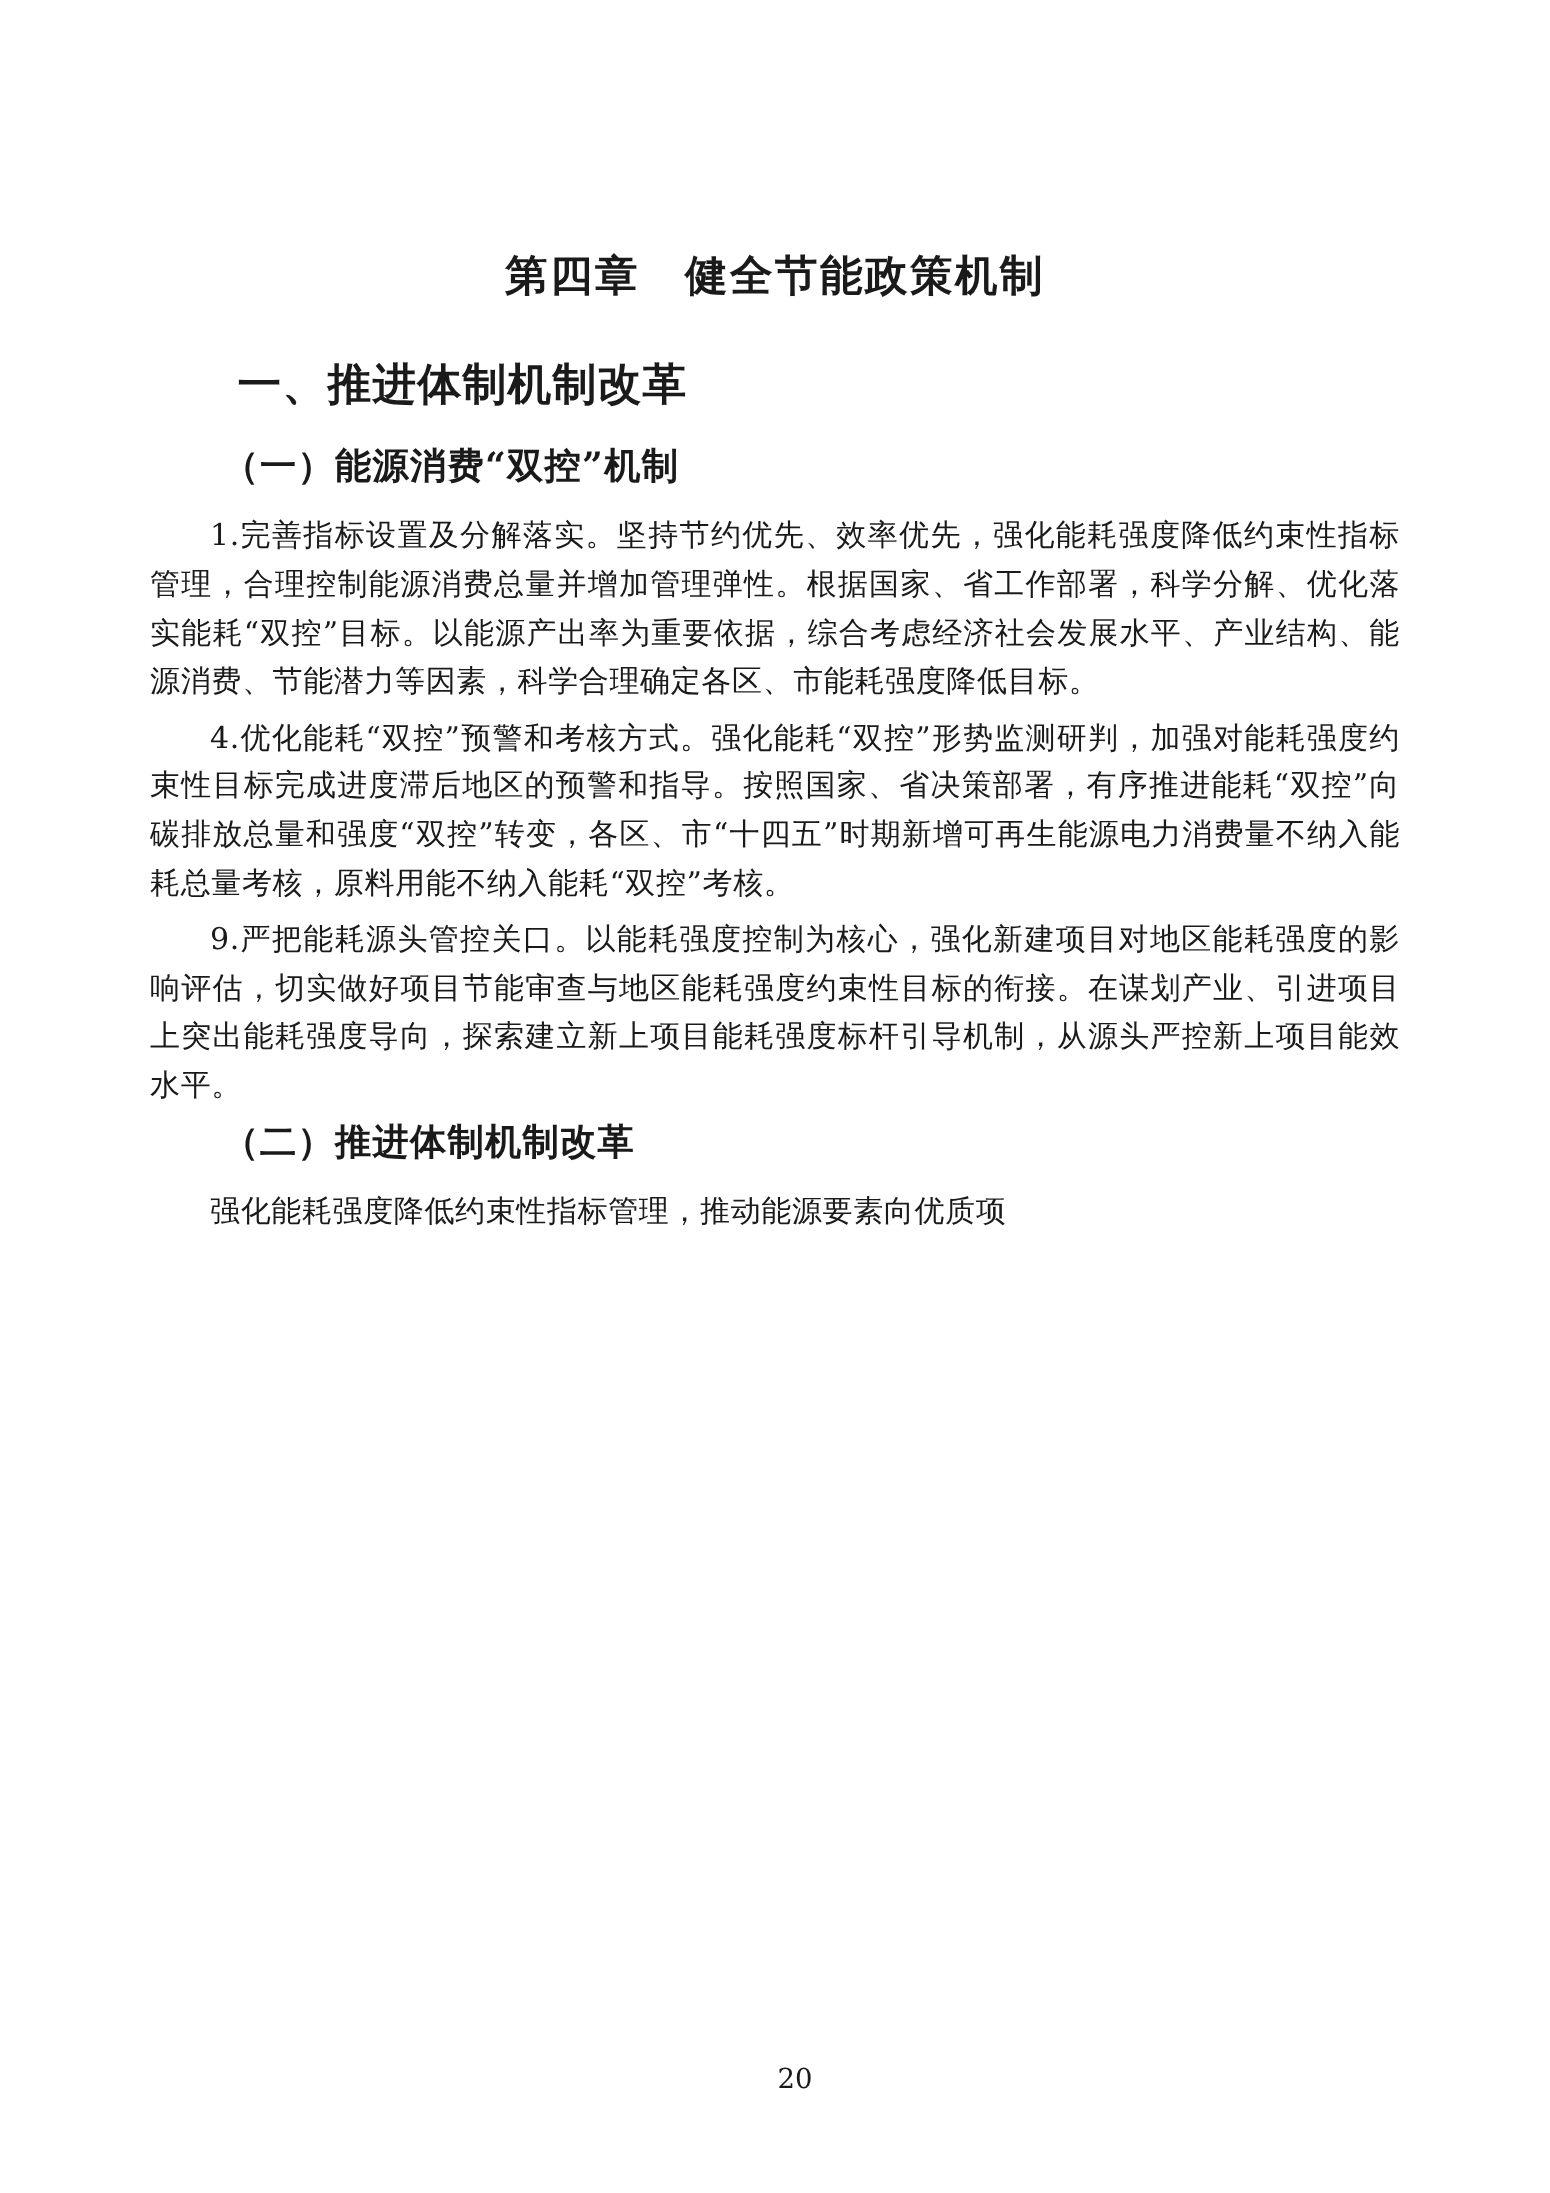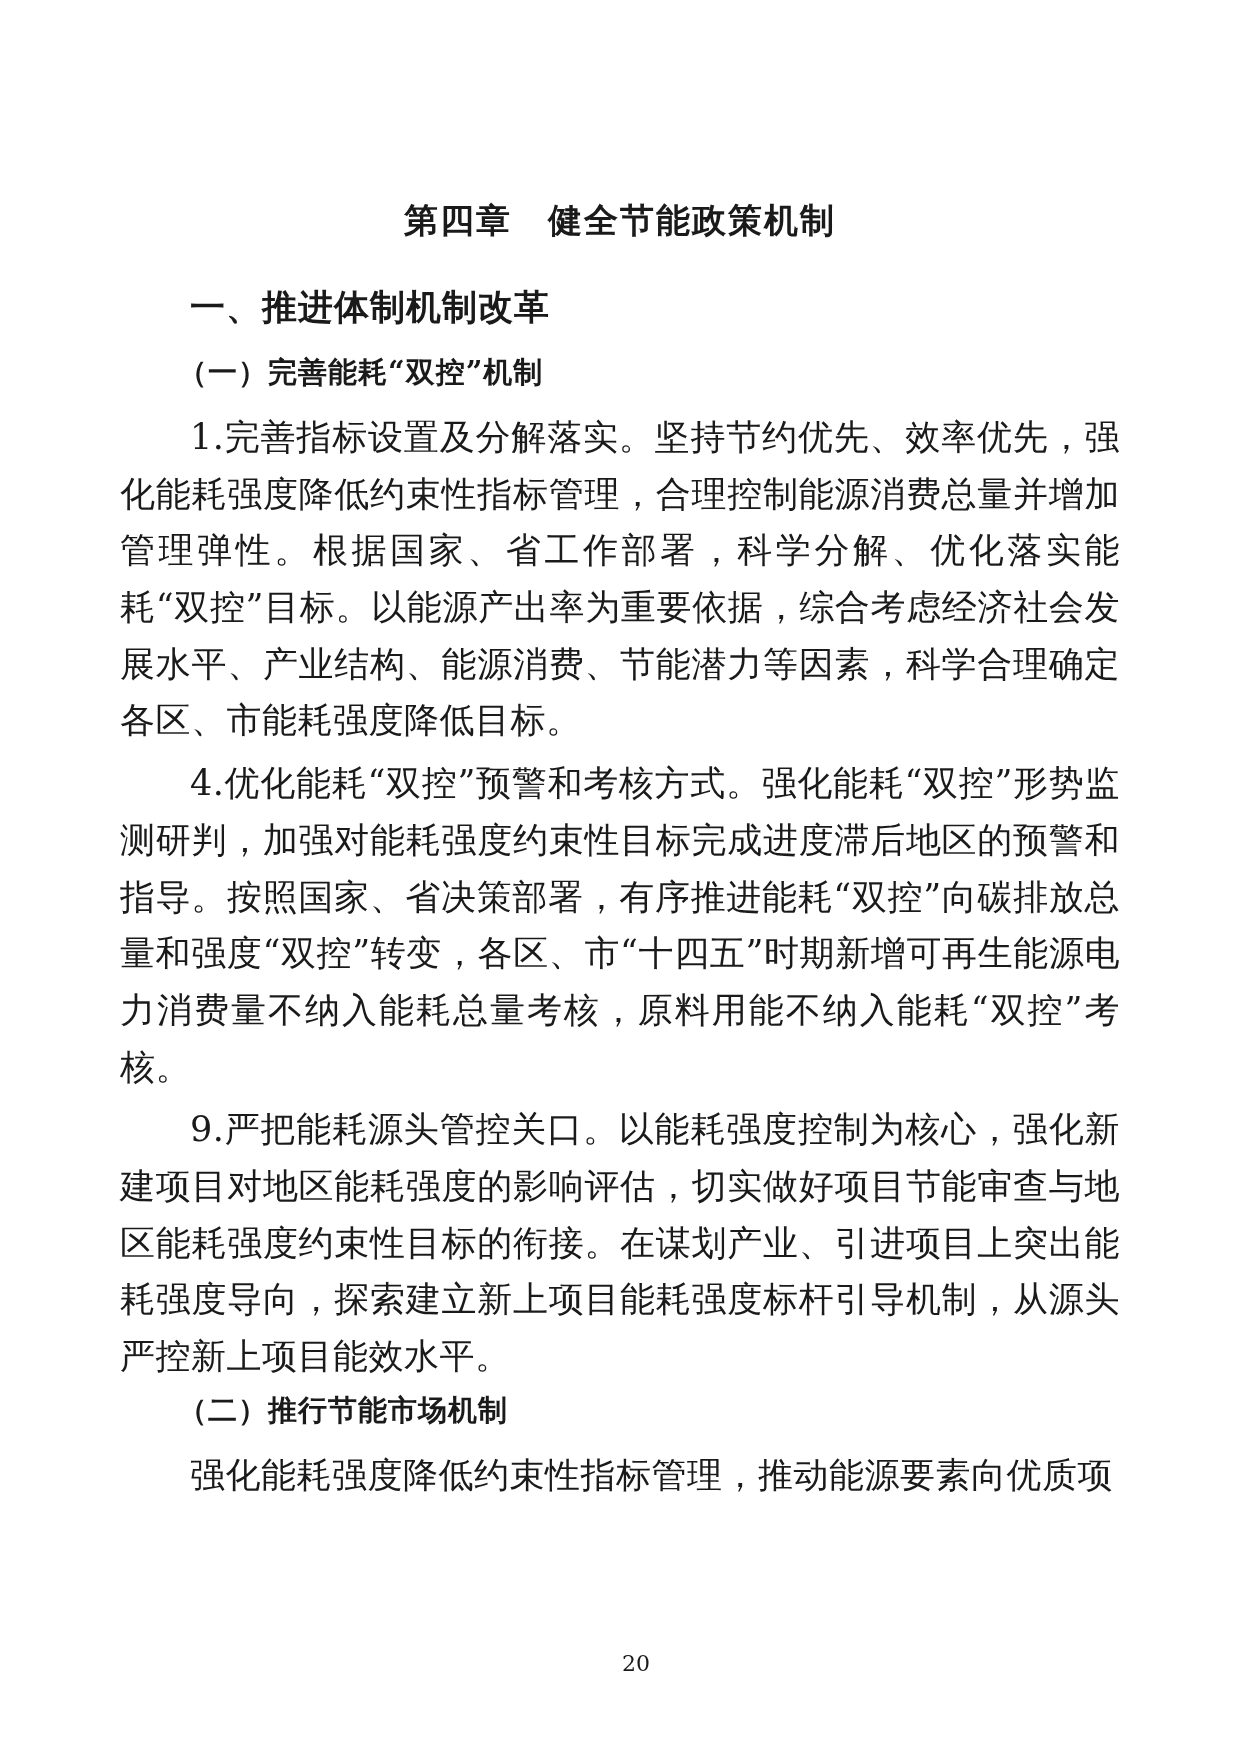--- a/index.html
+++ b/index.html
@@ -38,21 +38,21 @@
     letter-spacing: 1px;
     font-family: "DejaVu Sans", "Liberation Sans", sans-serif;
   }
   .heading-2 {
     font-size: 29px;
     margin: 0 0 16px 0;
     text-indent: 2em;
     letter-spacing: 1px;
   }
   p.body-text {
-    font-size: 35px;
+    font-size: 24px;
     line-height: 1.62;
     margin: 0 0 6px 0;
     text-indent: 2em;
     text-align: justify;
     letter-spacing: 0.5px;
   }
   .page-number {
     position: absolute;
     bottom: 78px;
     left: 16px;
@@ -64,26 +64,26 @@
 </style>
 </head>
 <body>
 
 <div class="page">
 
   <h1 class="doc-title">第四章　健全节能政策机制</h1>
 
   <h2 class="heading-1">一、推进体制机制改革</h2>
 
-  <h3 class="heading-2">（一）完善能耗“双控”机制</h3>
+  <h3 class="heading-2">（一）能源消费“双控”机制</h3>
 
   <p class="body-text">1.完善指标设置及分解落实。坚持节约优先、效率优先，强化能耗强度降低约束性指标管理，合理控制能源消费总量并增加管理弹性。根据国家、省工作部署，科学分解、优化落实能耗“双控”目标。以能源产出率为重要依据，综合考虑经济社会发展水平、产业结构、能源消费、节能潜力等因素，科学合理确定各区、市能耗强度降低目标。</p>
 
   <p class="body-text">4.优化能耗“双控”预警和考核方式。强化能耗“双控”形势监测研判，加强对能耗强度约束性目标完成进度滞后地区的预警和指导。按照国家、省决策部署，有序推进能耗“双控”向碳排放总量和强度“双控”转变，各区、市“十四五”时期新增可再生能源电力消费量不纳入能耗总量考核，原料用能不纳入能耗“双控”考核。</p>
 
   <p class="body-text">9.严把能耗源头管控关口。以能耗强度控制为核心，强化新建项目对地区能耗强度的影响评估，切实做好项目节能审查与地区能耗强度约束性目标的衔接。在谋划产业、引进项目上突出能耗强度导向，探索建立新上项目能耗强度标杆引导机制，从源头严控新上项目能效水平。</p>
 
-  <h3 class="heading-2">（二）推行节能市场机制</h3>
+  <h3 class="heading-2">（二）推进体制机制改革</h3>
 
   <p class="body-text">强化能耗强度降低约束性指标管理，推动能源要素向优质项</p>
 
   <div class="page-number">20</div>
 </div>
 
 </body></html>

